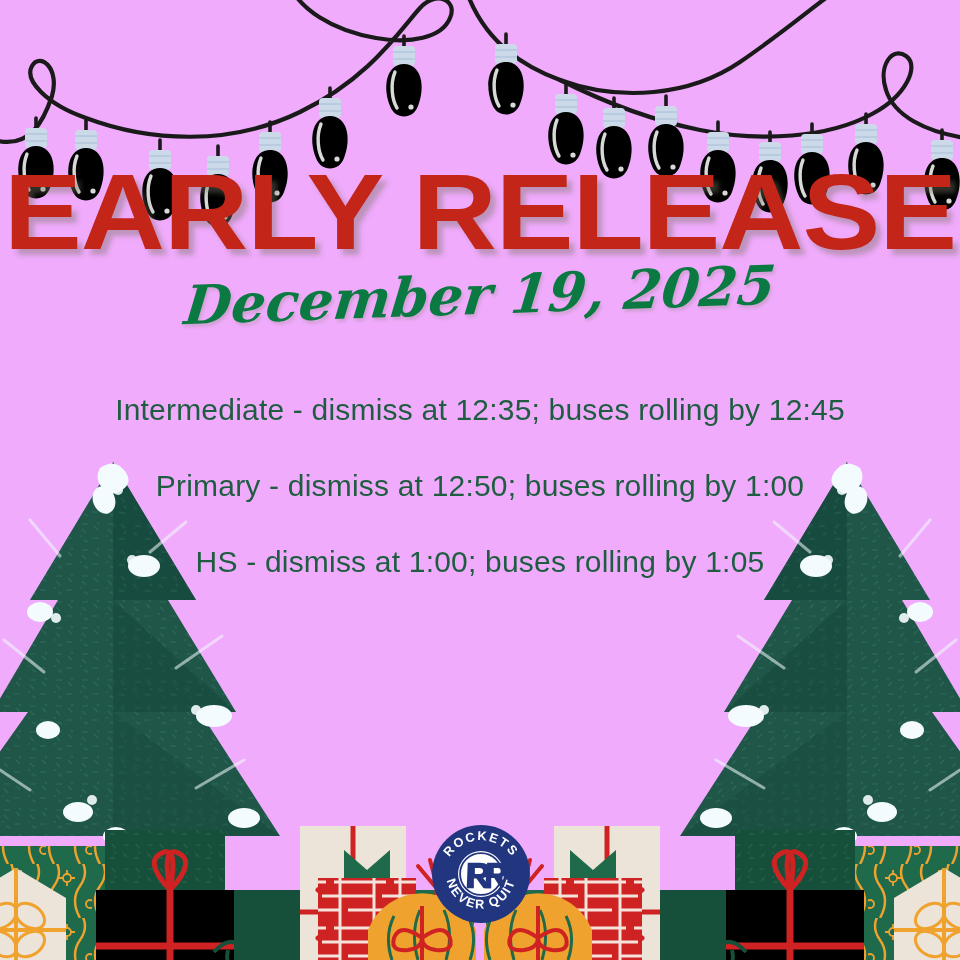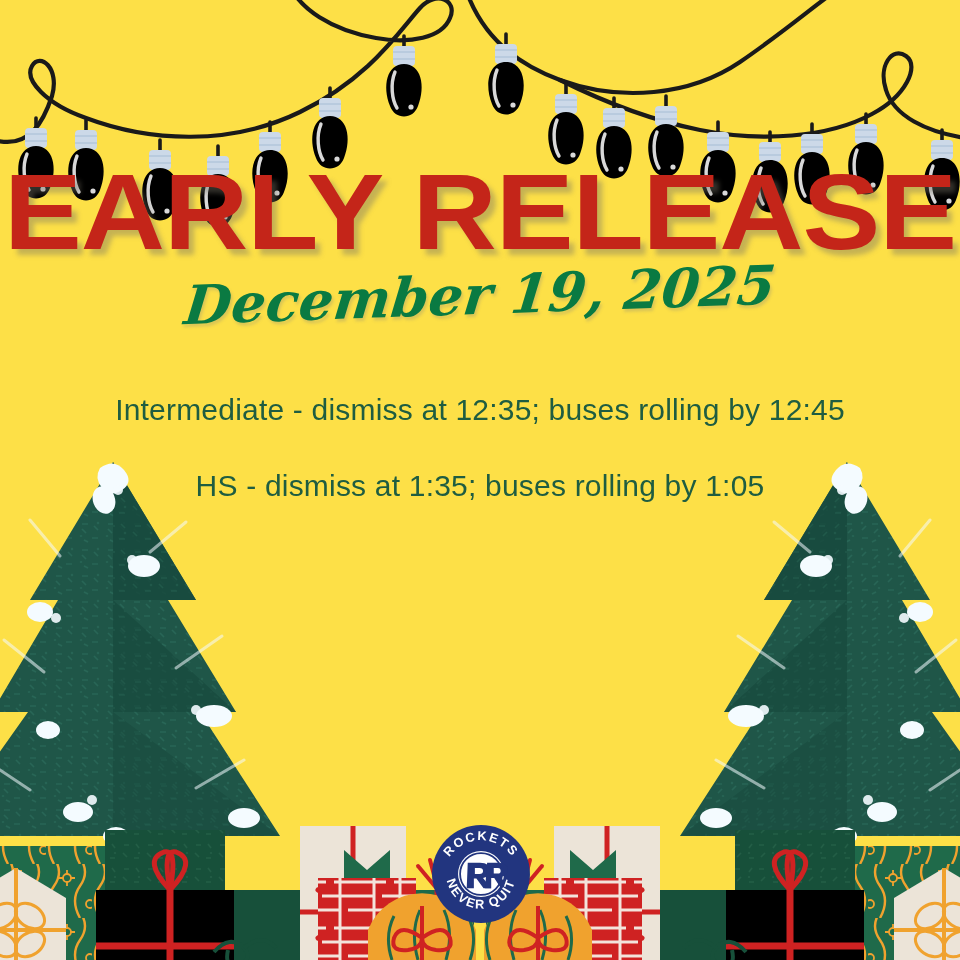--- a/index.html
+++ b/index.html
@@ -6,21 +6,21 @@
   html, body {
     margin: 0;
     padding: 0;
     background: #ffffff;
   }
   #poster {
     position: relative;
     width: 960px;
     height: 960px;
     overflow: hidden;
-    background: #fde047;
+    background: #f0abfc;
     font-family: "Liberation Sans", sans-serif;
     text-decoration: underline;
   }
 
   
   .layer {
     position: absolute;
     left: 0;
     top: 0;
     width: 960px;
@@ -434,21 +434,22 @@
     </style>
   </svg>
 
   <div id="headline-block">
     <h1 id="title">EARLY RELEASE</h1>
     <div id="date-line">December 19, 2025</div>
   </div>
 
   <div id="schedule">
     <p class="schedule-line">Intermediate - dismiss at 12:35; buses rolling by 12:45</p>
-    <p class="schedule-line">HS - dismiss at 1:35; buses rolling by 1:05</p>
+    <p class="schedule-line">Primary - dismiss at 12:50; buses rolling by 1:00</p>
+    <p class="schedule-line">HS - dismiss at 1:00; buses rolling by 1:05</p>
   </div>
 
   <svg id="logo-badge" viewBox="0 0 200 200">
     <defs>
       <path id="arc-top" d="M 26 108 A 74 74 0 0 1 174 108" fill="none"></path>
       <path id="arc-bottom" d="M 32 100 A 68 68 0 0 0 168 100" fill="none"></path>
     </defs>
     <circle cx="100" cy="100" r="96" fill="#22357f"></circle>
     <circle cx="100" cy="100" r="45" fill="#ffffff"></circle>
     <circle cx="100" cy="100" r="41" fill="none" stroke="#22357f" stroke-width="3.5"></circle>

